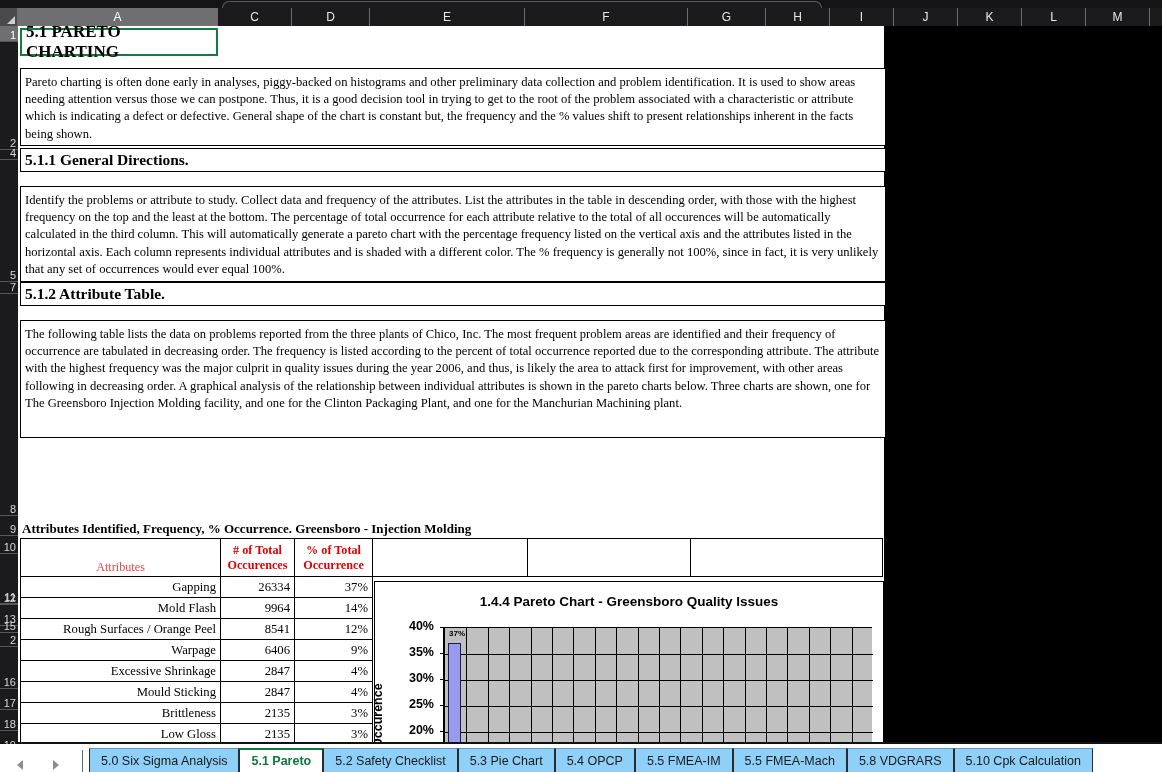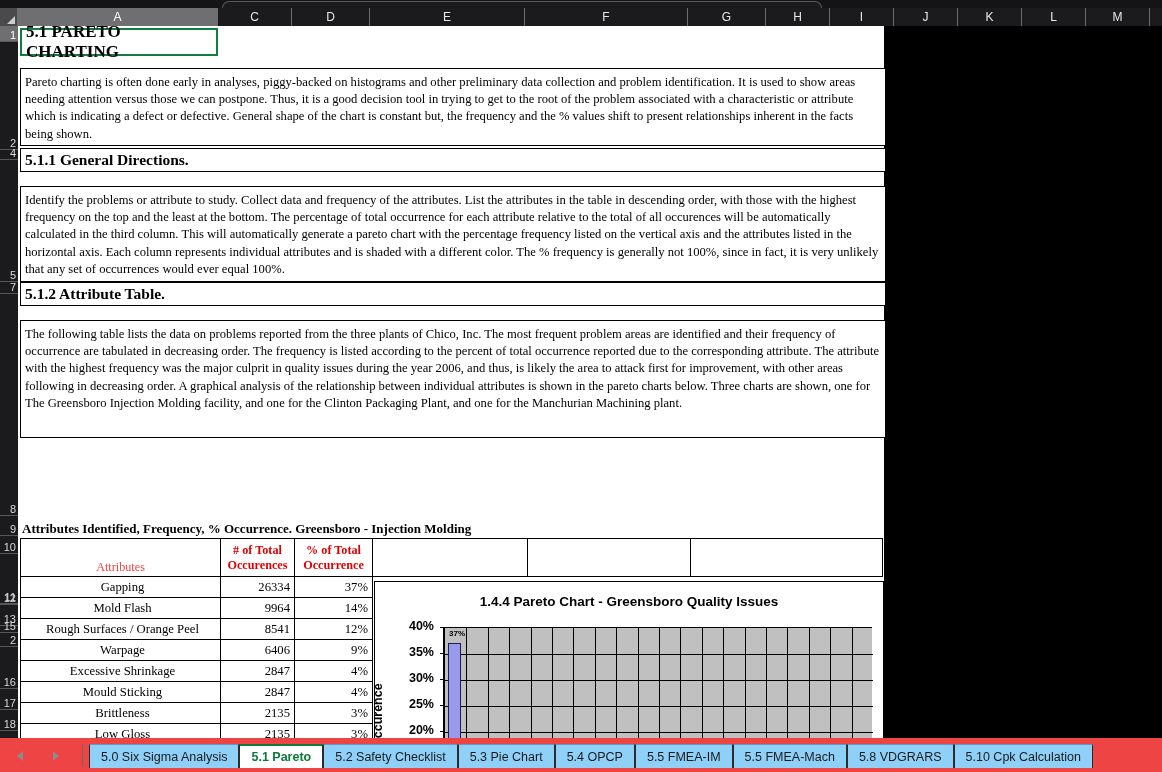--- a/index.html
+++ b/index.html
@@ -142,21 +142,21 @@
   .tbl th.hdr {
     color: #e00000; font-weight: bold; font-size: 12.2px;
     text-align: center; vertical-align: middle; line-height: 15px;
     height: 38px;
   }
   .tbl th.hdr-left {
     color: #ef4444; font-weight: normal; font-size: 12.2px;
     text-align: center; vertical-align: bottom; height: 38px;
   }
   .tbl td.num { text-align: right; }
-  .tbl td.attr { text-align: center; padding-left: 8px; }
+  .tbl td.attr { text-align: right; padding-left: 8px; }
   .tbl td.blank { background: #fff; }
 
   
   .chart {
     position: absolute;
     background: #ffffff;
     border: 1px solid #000;
     overflow: hidden;
   }
   .chart-title {
@@ -200,23 +200,23 @@
   }
   .bar-lbl {
     position: absolute;
     font-family: "Liberation Sans", sans-serif;
     font-size: 8px; color: #000; font-weight: bold;
     white-space: nowrap;
   }
 
   
   .tabbar {
-    position: absolute; left: 0; bottom: 0; width: 1162px; height: 34px;
-    background: #ef4444;
-    display: flex; align-items: center;
+    position: absolute; left: 0; bottom: 0; width: 1162px; height: 28px;
+    background: #ffffff;
+    display: flex; align-items: flex-end;
   }
   .navbtns { display: flex; align-items: center; margin-left: 14px; gap: 22px; }
   .navbtn {
     width: 14px; height: 16px; position: relative; cursor: pointer;
   }
   .navbtn .tri {
     position: absolute; left: 3px; top: 4px;
     border-top: 5px solid transparent; border-bottom: 5px solid transparent;
   }
   .navbtn.prev .tri { border-right: 6px solid #8c8c8c; }

